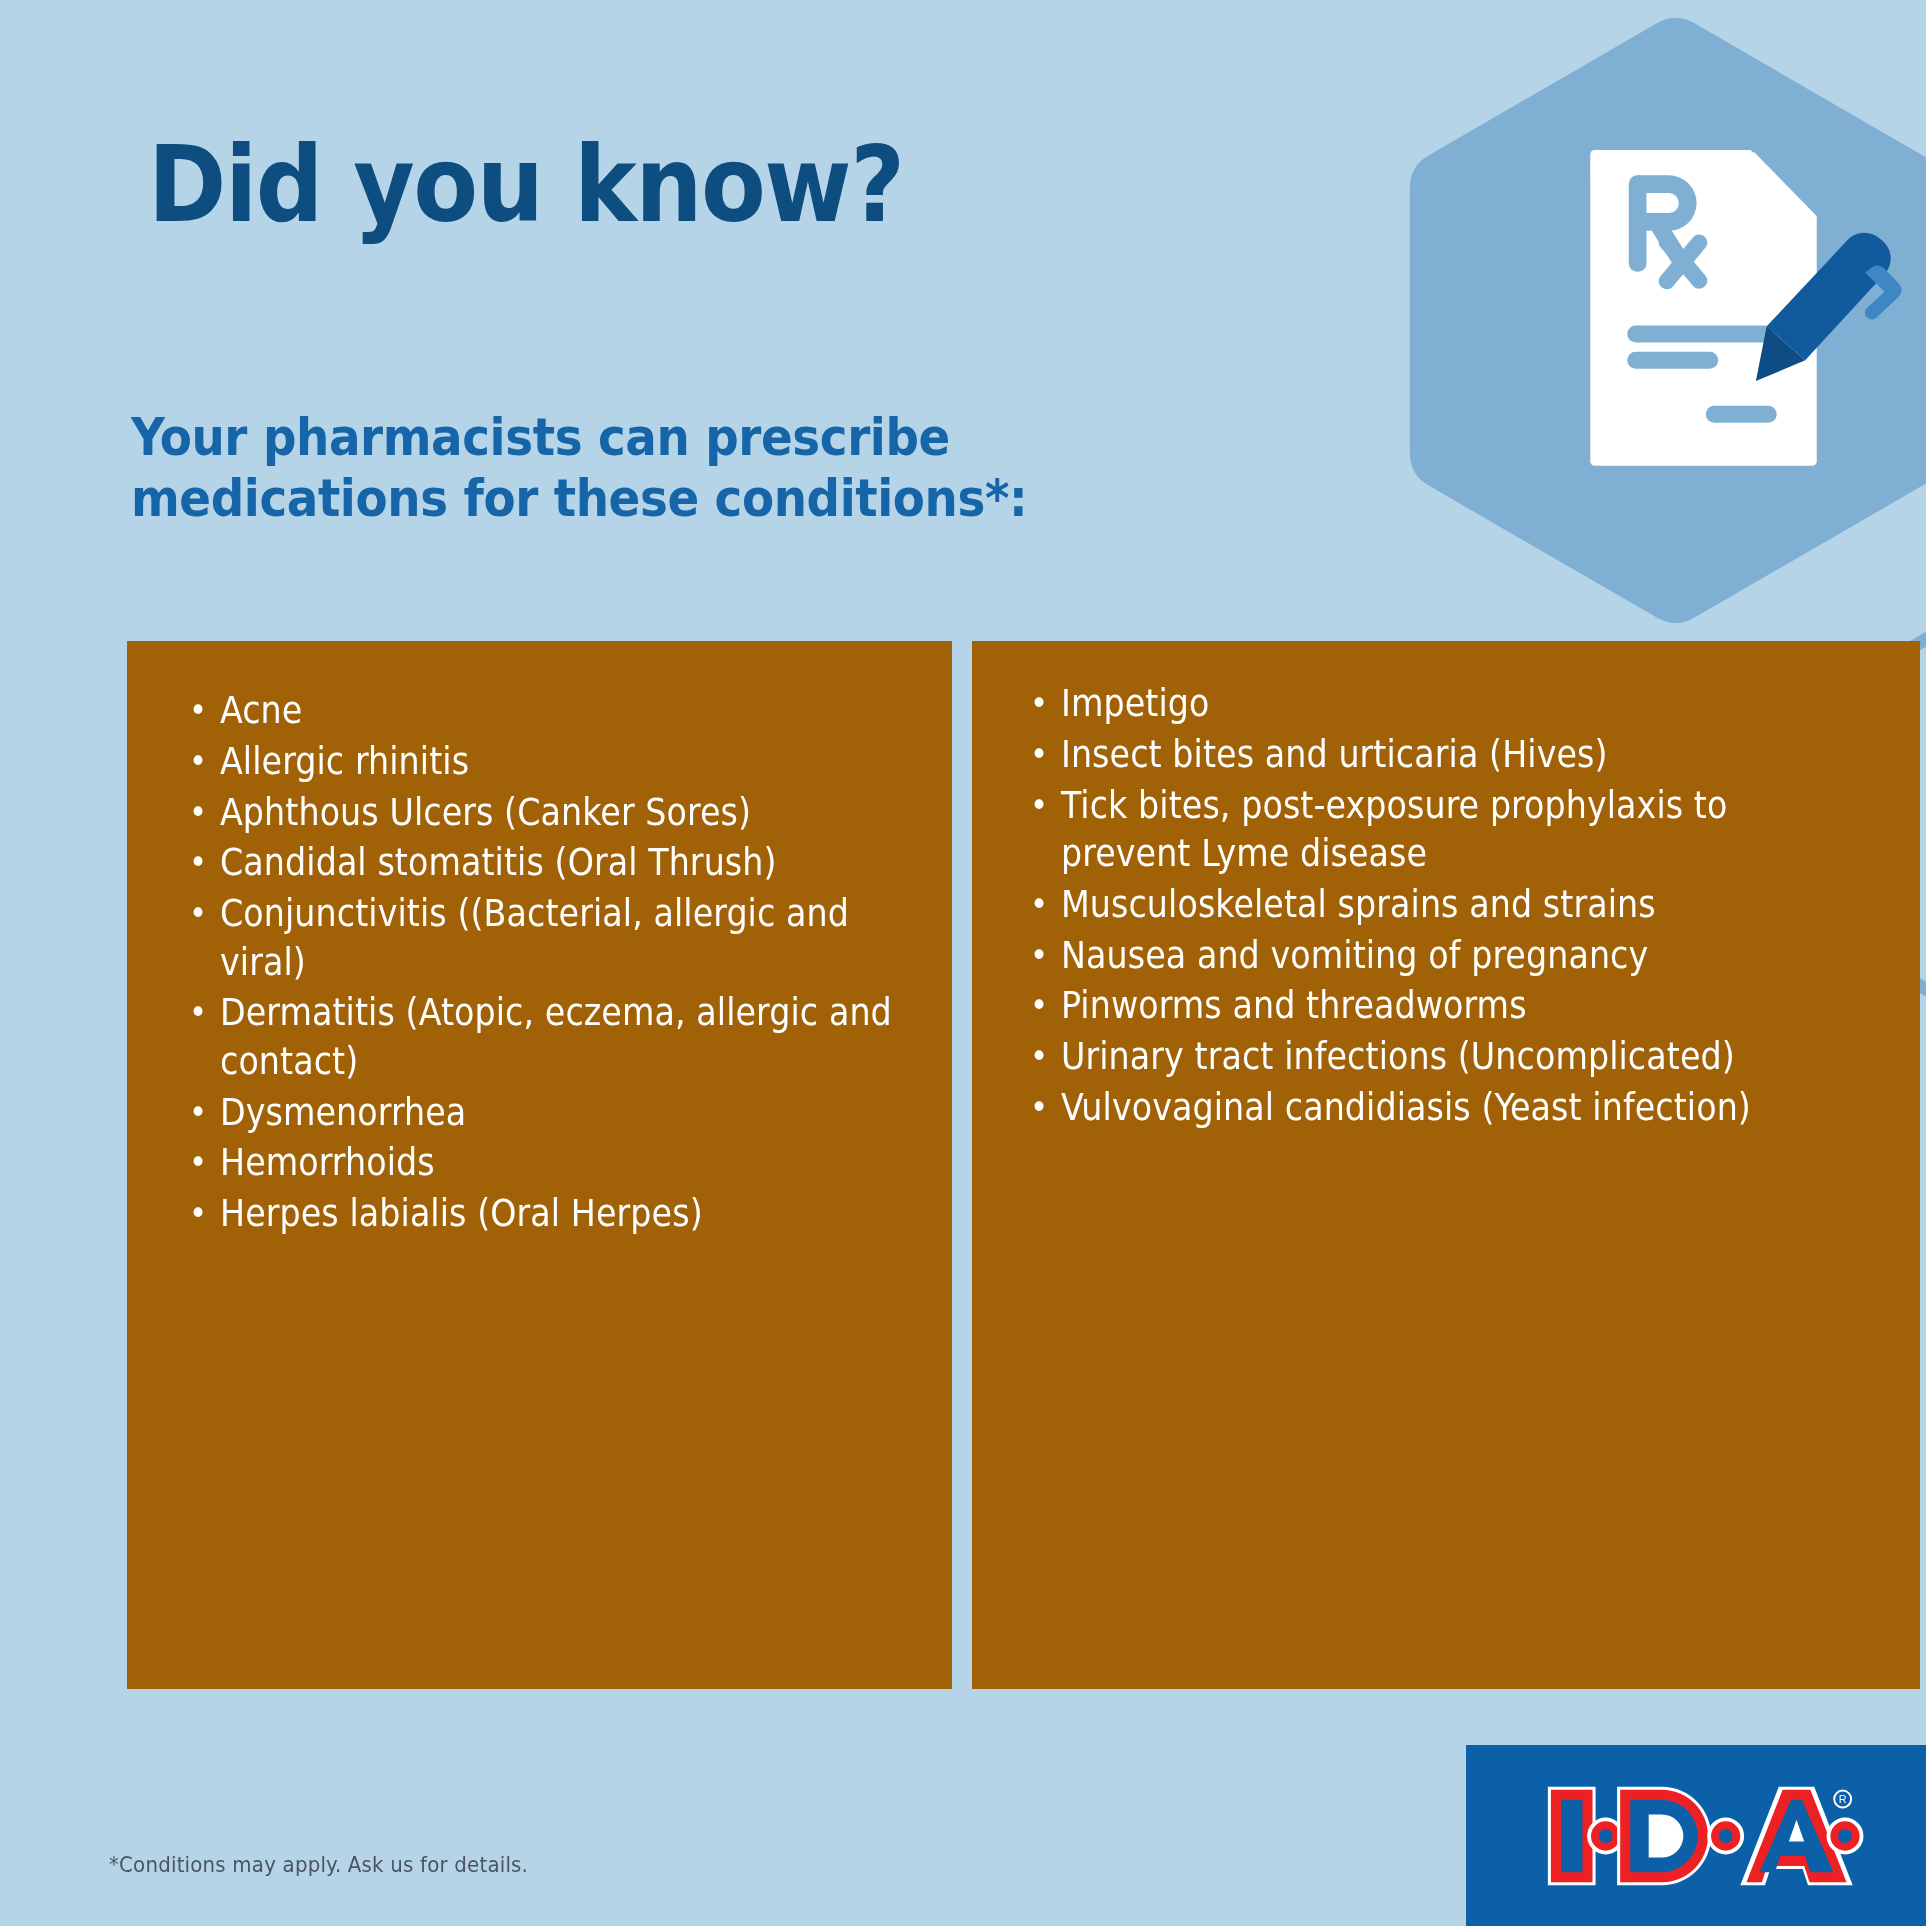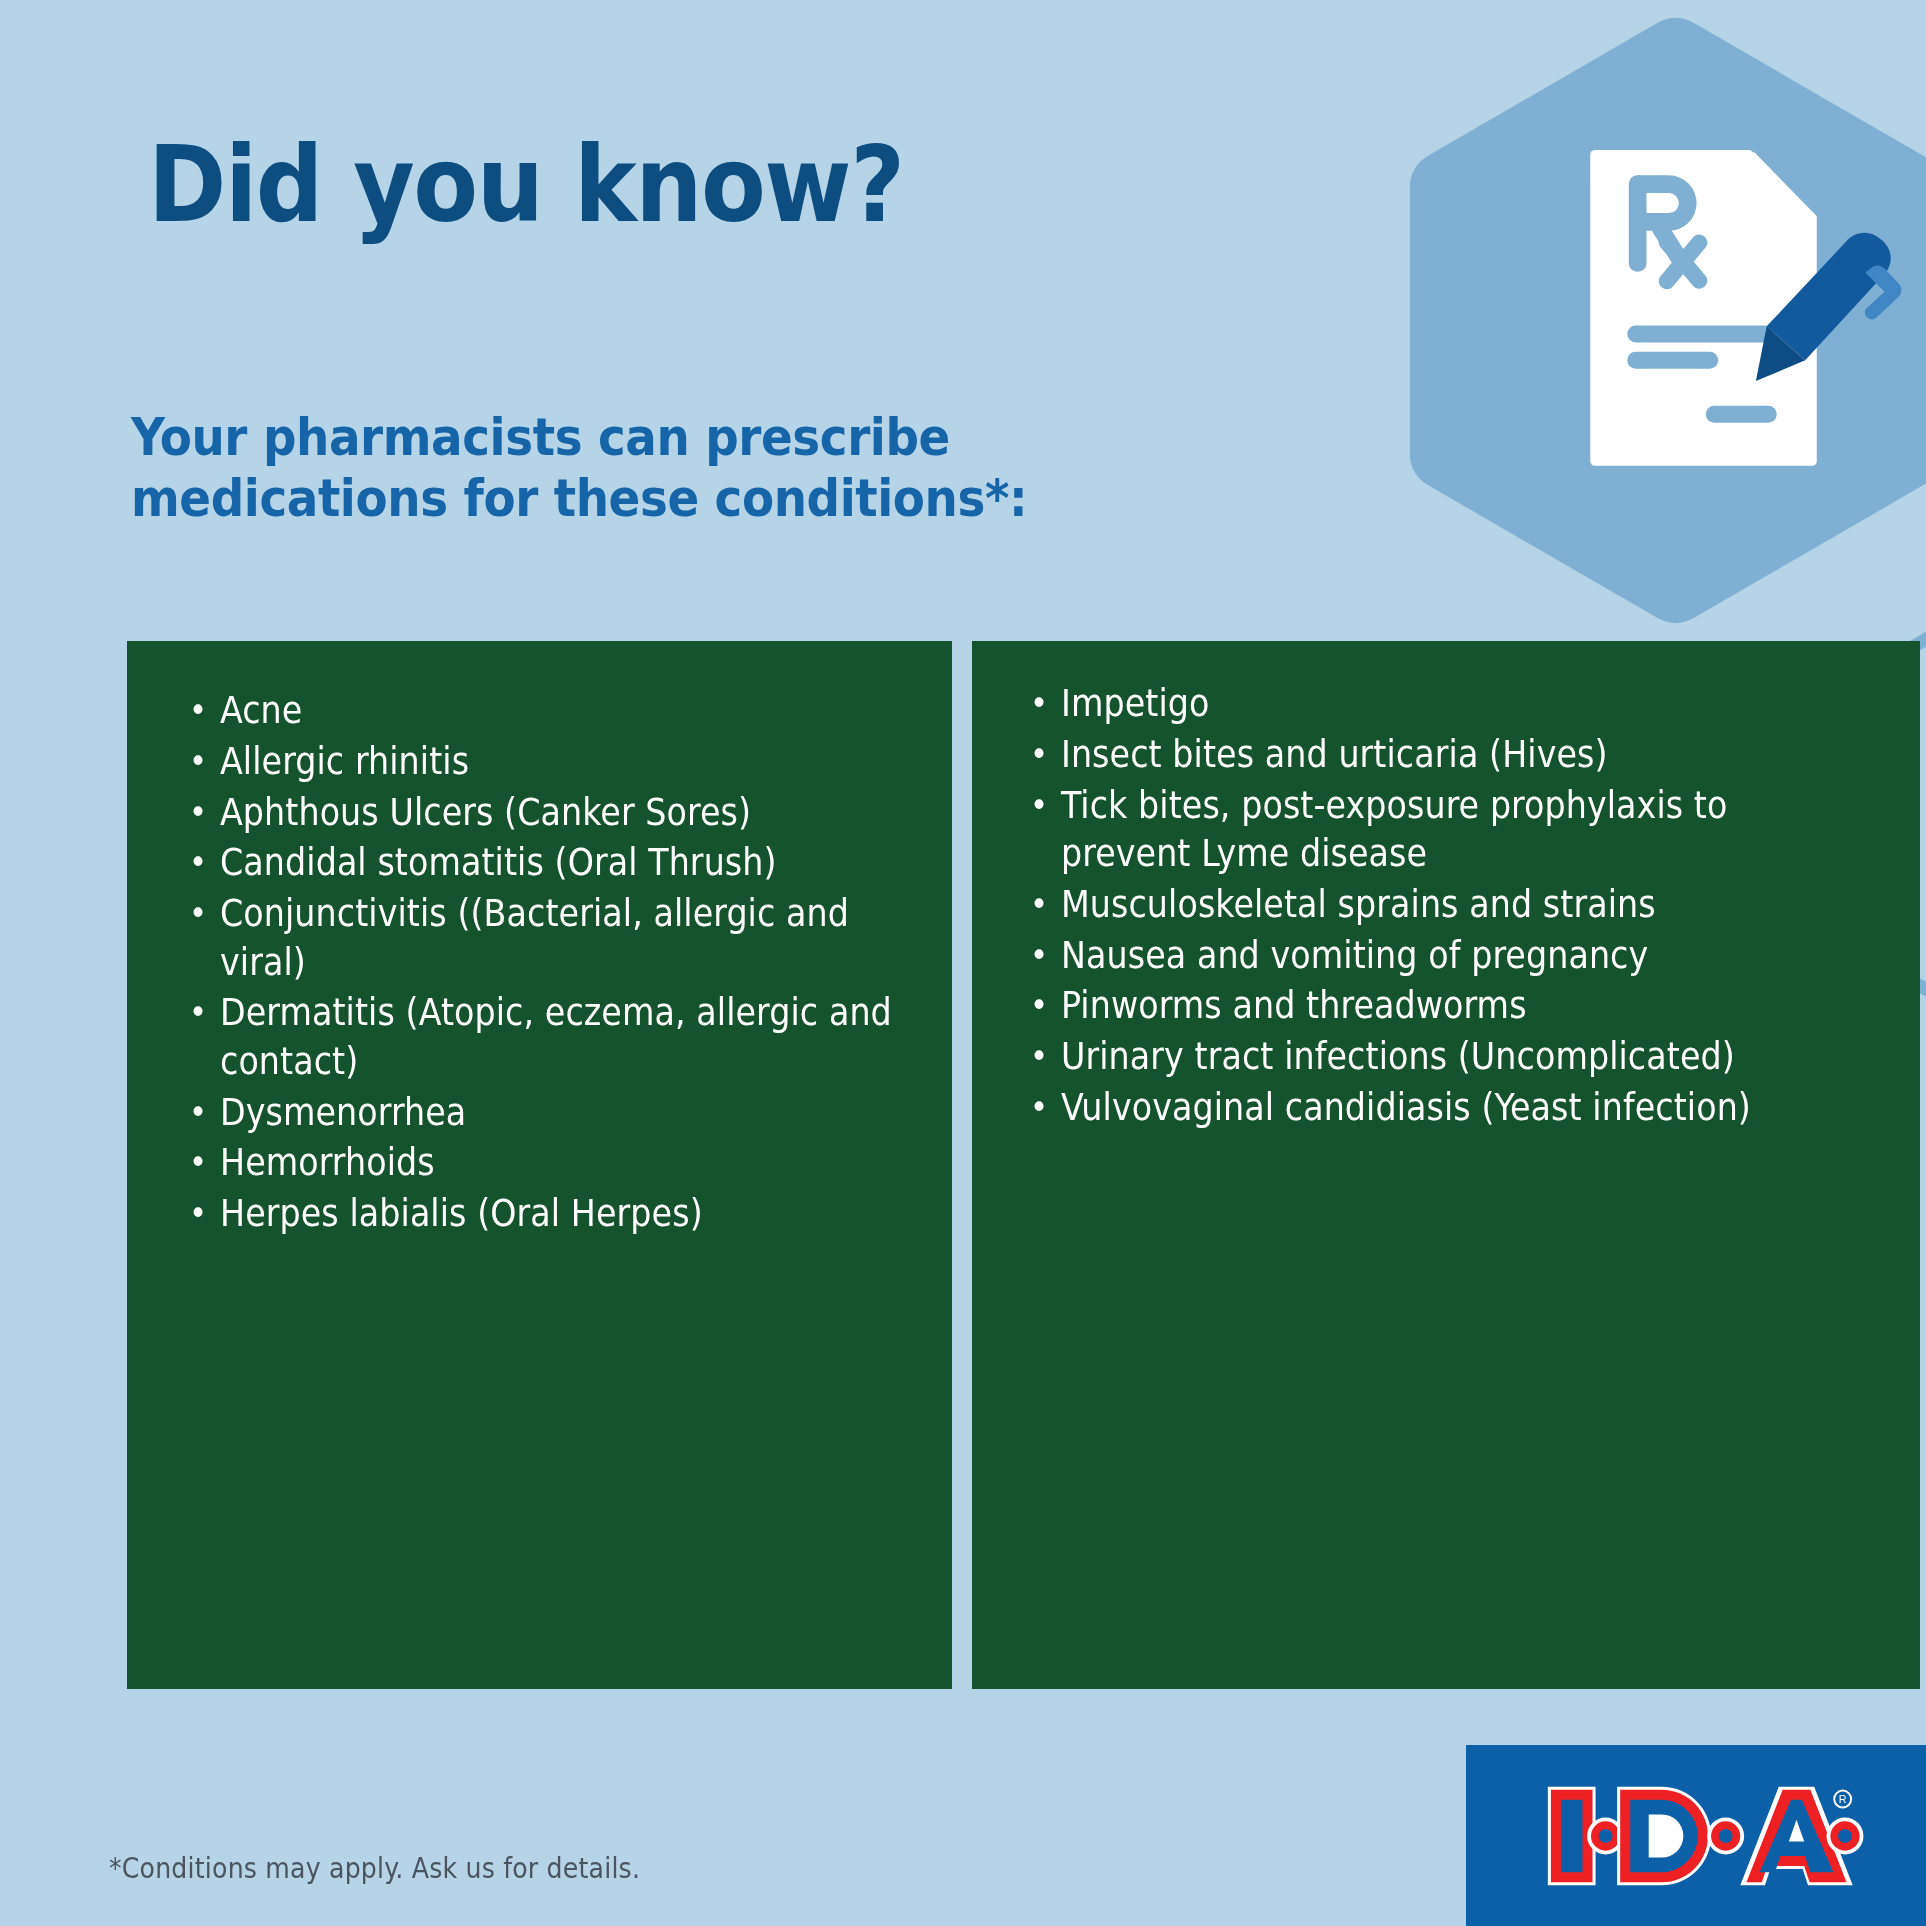--- a/index.html
+++ b/index.html
@@ -37,21 +37,21 @@
     font-weight:bold;
     color:#1565a8;
     line-height:1.18;
     letter-spacing:-0.4px;
   }
   .subhead span{ display:block; white-space:nowrap; }
 
   
   .panel{
     position:absolute;
-    background:#14532d;
+    background:#a16207;
     top:641px;
     height:1048px;
   }
   #panel-left  { left:127px;  width:825px; }
   #panel-right { left:972px; width:948px; }
 
   .cond-list{
     list-style:none;
     padding:0; margin:0;
   }
@@ -75,21 +75,21 @@
     font-size:34px;
     line-height:1.36;
   }
 
   
   .footnote{
     position:absolute;
     left:109px; top:1852px;
     color:#4a5560;
     font-family:"DejaVu Sans Condensed","Liberation Sans", sans-serif;
-    font-size:28px;
+    font-size:22px;
     letter-spacing:0.2px;
     white-space:nowrap;
   }
 
   
   .logo-block{
     position:absolute;
     left:1466px; top:1745px;
     width:461px; height:182px;
     background:#0c60a8;

